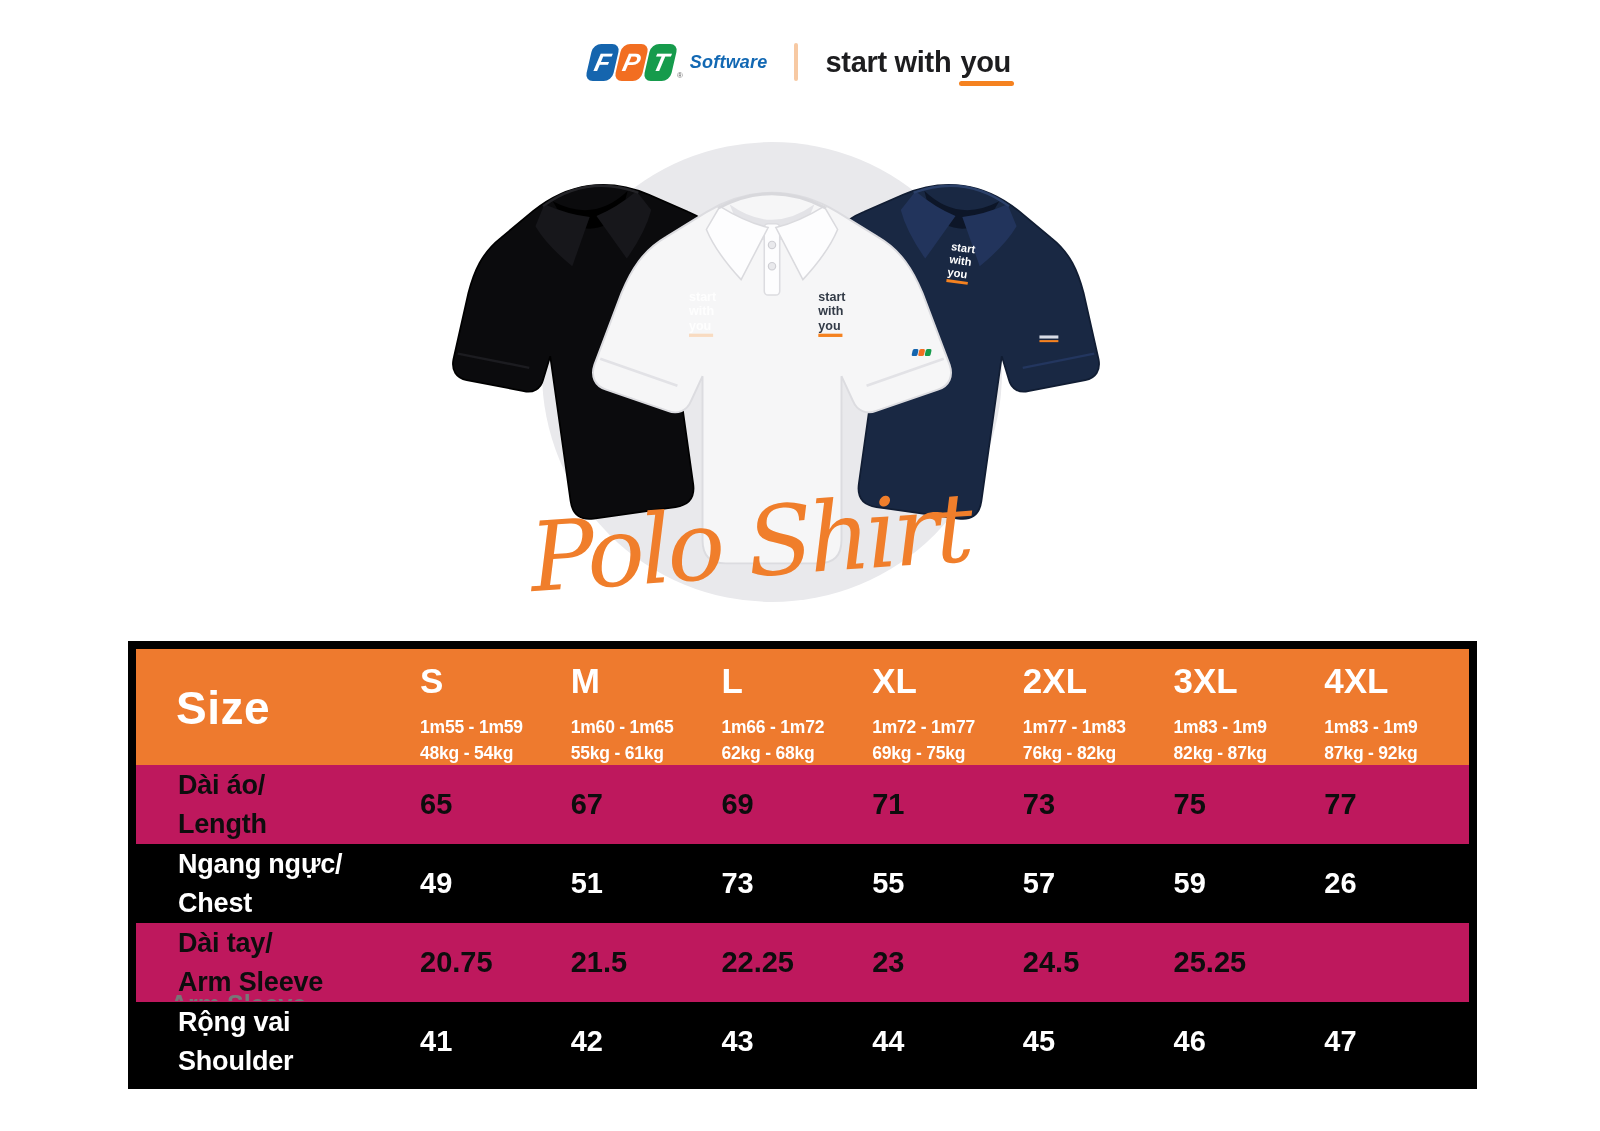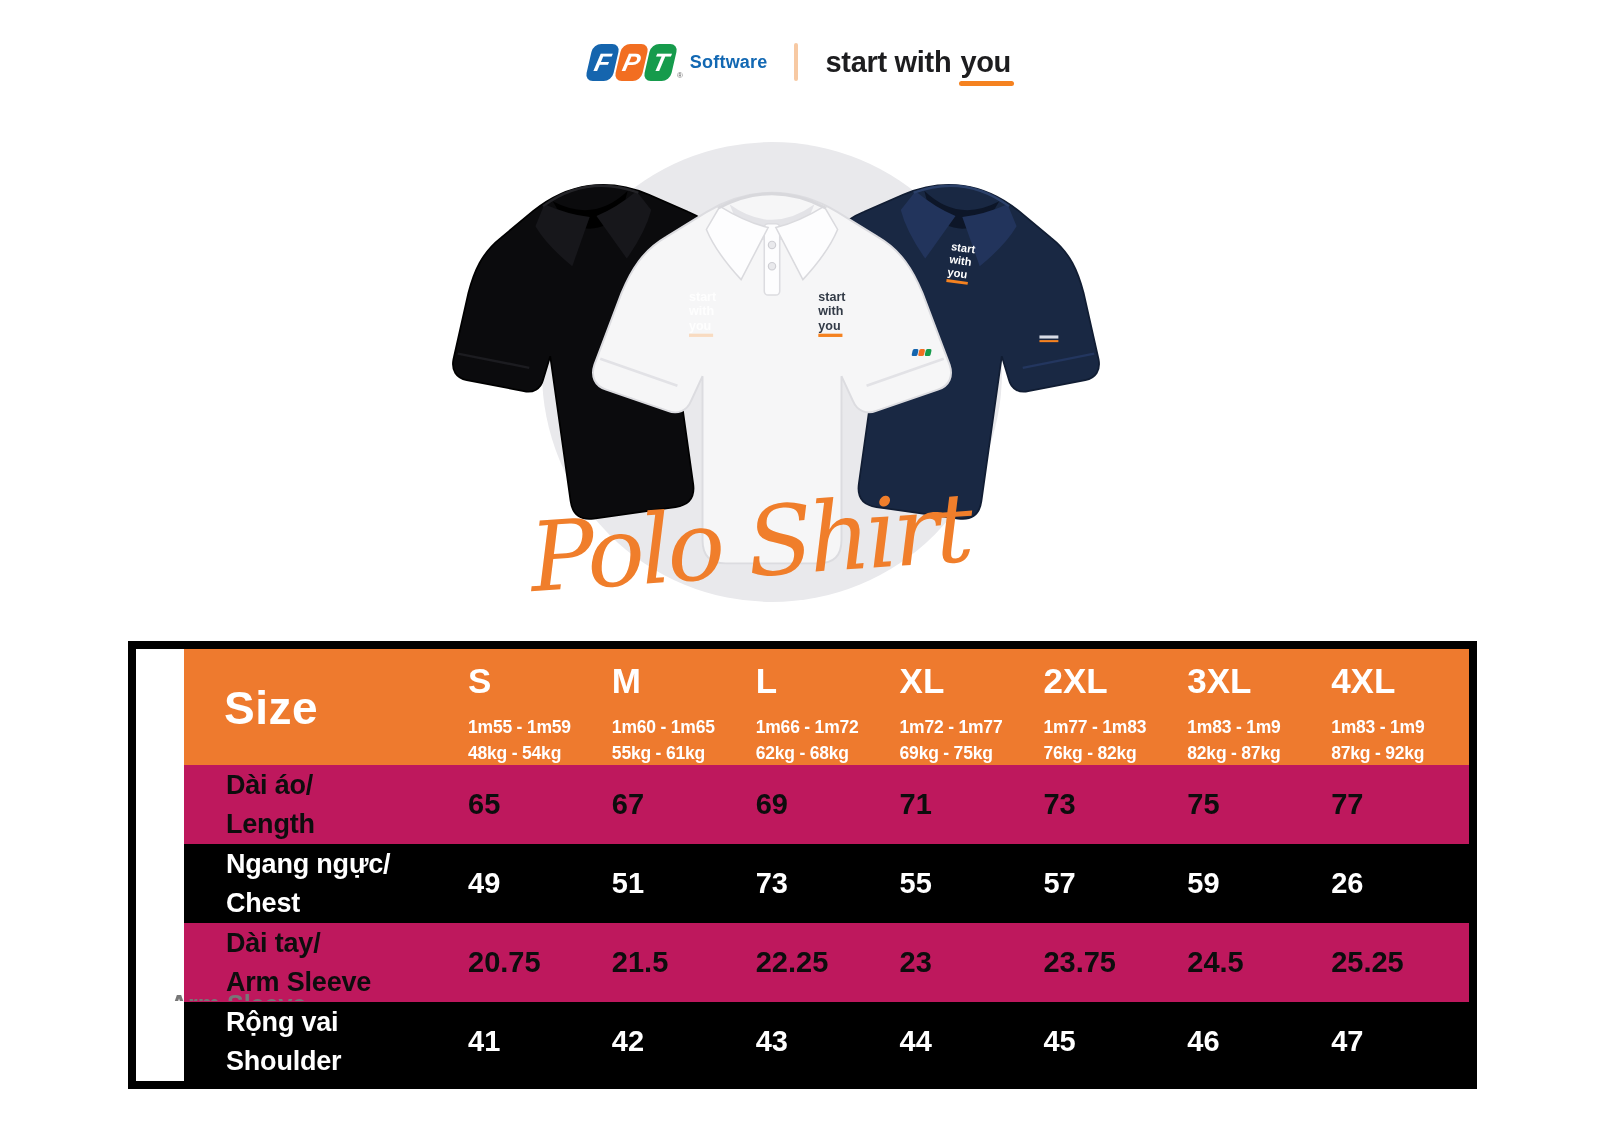--- a/index.html
+++ b/index.html
@@ -18,35 +18,35 @@
   .tile{
     width:27px;height:37px;border-radius:8px;margin-right:2px;
     transform:skewX(-13deg);
     display:flex;align-items:center;justify-content:center;
     color:#fff;font-weight:800;font-style:italic;font-size:25px;
   }
   .tile-f{background:#1565AE;}
   .tile-p{background:#F26E21;}
   .tile-t{background:#169B4C;}
   .fpt-reg{font-size:8px;color:#666;align-self:flex-end;margin:0 0 1px 1px;}
-  .fpt-software{color:#1268B3;font-size:18px;font-weight:600;margin-left:7px;letter-spacing:.2px;}
+  .fpt-software{color:#1268B3;font-size:18px;font-weight:600;margin-left:7px;letter-spacing:.2px;font-style:italic;}
   .brand-divider{width:4px;height:38px;background:#F7C9A3;border-radius:2px;margin:0 27px;}
   .tagline{display:flex;align-items:center;gap:9px;
     font-size:29px;font-weight:800;color:#1d1d1f;letter-spacing:-.3px;}
   .tagline .you{position:relative;}
   .tagline .you::after{
     content:"";position:absolute;left:-1px;right:-3px;bottom:-7px;height:5px;
     background:#F58220;border-radius:2.5px;
   }
   
   .hero-svg{position:absolute;left:0;top:108px;width:1600px;height:535px;}
   
   .size-table{
     position:absolute;left:128px;top:641px;width:1349px;box-sizing:border-box;
-    border:8px solid #000;background:#fff;padding-left:48px;
+    border:8px solid #000;background:#fff;
   }
   .t-row{display:grid;grid-template-columns:278px repeat(7,1fr);}
   .t-header{height:116px;background:#EE7A2E;color:#fff;}
   .size-title{font-size:46px;font-weight:800;align-self:center;padding-left:40px;letter-spacing:.5px;}
   .hdr-cell{padding:12px 2px 0 6px;}
   .sz-letter{font-size:35px;font-weight:800;}
   .sz-range{margin-top:13px;font-size:17.5px;font-weight:700;line-height:1.5;letter-spacing:-.2px;}
   .t-data{height:79px;}
   .t-data.light{background:#be185d;color:#0d0d0d;}
   .t-data.dark{background:#000;color:#fff;}
@@ -264,21 +264,20 @@
 
   <div class="t-row t-data light">
     <div class="label-cell">
       <div>Dài tay/</div>
       <div>Arm Sleeve</div>
     </div>
     <div class="val-cell">20.75</div>
     <div class="val-cell">21.5</div>
     <div class="val-cell">22.25</div>
     <div class="val-cell">23</div>
-    <div class="val-cell">23.75</div>
     <div class="val-cell">24.5</div>
     <div class="val-cell">25.25</div>
   </div>
 
   <div class="t-row t-data dark">
     <div class="label-cell">
       <div>Rộng vai</div>
       <div>Shoulder</div>
     </div>
     <div class="val-cell">41</div>

